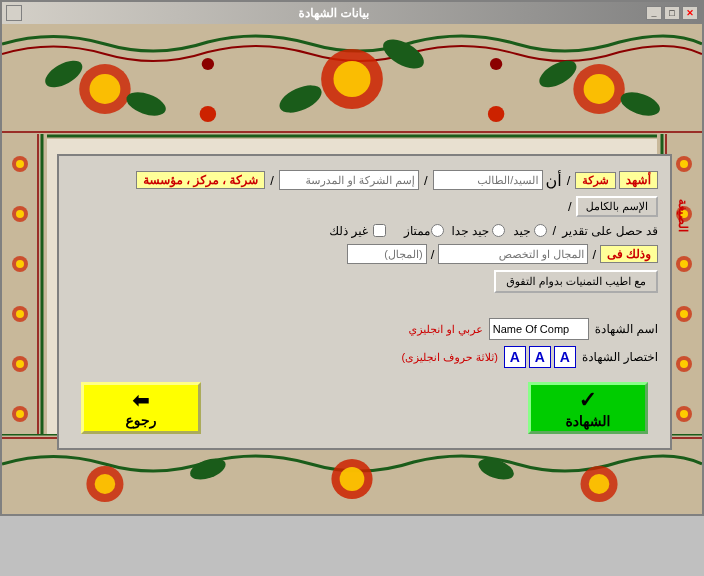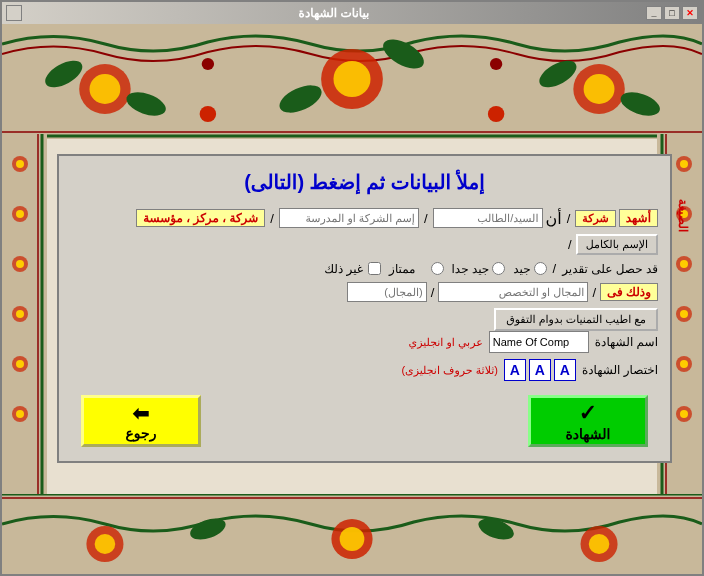--- a/index.html
+++ b/index.html
@@ -7,21 +7,21 @@
       width: 704px;
       height: 576px;
       overflow: hidden;
       background: #c0c0c0;
       font-family: Arial, Tahoma, sans-serif;
     }
 
     
     .window {
       width: 704px;
-      height: 576px;
+      height: 516px;
       background: #d4d0c8;
       border: 2px solid #808080;
       position: relative;
       display: flex;
       flex-direction: column;
     }
 
     
     .titlebar {
       background: linear-gradient(to right, #d4d0c8, #808080);
@@ -189,21 +189,20 @@
         <circle cx="27" cy="280" r="8" fill="#cc2200" opacity="0.7"></circle>
         <circle cx="27" cy="280" r="4" fill="#ffcc00"></circle>
       </svg>
 
     </div>
 
     <div style="position:absolute;top:175px;right:12px;color:#cc0000;font-size:12px;font-weight:bold;direction:rtl;writing-mode:vertical-rl;text-orientation:mixed;">الصيغة</div>
 
     <div style="position:absolute;top:130px;left:55px;right:30px;background:#d4d0c8;border:2px solid #808080;padding:14px 12px;direction:rtl;">
 
-      <div style="text-align:center;color:#0000cc;font-size:20px;font-weight:bold;margin-bottom:14px;direction:rtl;">إملأ البيانات ثم إضغط   (التالى)</div>
 
       <div style="display:flex;align-items:center;margin-bottom:6px;direction:rtl;gap:3px;flex-wrap:wrap;">
         <span style="background:#ffff99;border:1px solid #808080;padding:1px 6px;font-size:12px;color:#cc0000;font-weight:bold;white-space:nowrap;">أشهد</span>
         <span style="background:#ffff99;border:1px solid #808080;padding:1px 6px;font-size:11px;color:#cc0000;font-weight:bold;white-space:nowrap;">شركة</span>
         <span style="font-size:13px;margin:0 2px;">/</span>
         <span style="font-size:16px;color:#000;white-space:nowrap;">أن</span>
         <input type="text" style="background: white; border: 1px solid rgb(128, 128, 128); height: 20px; width: 110px; font-size: 11px; padding: 1px 3px; direction: rtl;" placeholder="السيد/الطالب">
         <span style="font-size:13px;margin:0 2px;">/</span>
         <input type="text" style="background: white; border: 1px solid rgb(128, 128, 128); height: 20px; width: 140px; font-size: 11px; padding: 1px 3px; direction: rtl;" placeholder="إسم الشركة او المدرسة">
         <span style="font-size:13px;margin:0 2px;">/</span>
@@ -220,40 +219,40 @@
         <span style="font-size:13px;">/</span>
         <div style="display:flex;align-items:center;gap:8px;direction:rtl;">
           <label style="display:flex;align-items:center;gap:3px;font-size:12px;">
             <input type="radio" name="rating" style="">
             <span>جيد</span>
           </label>
           <label style="display:flex;align-items:center;gap:3px;font-size:12px;">
             <input type="radio" name="rating" style="">
             <span>جيد جدا</span>
           </label>
-          <label style="display:flex;align-items:center;gap:15px;font-size:12px;">
+          <label style="display:flex;align-items:center;gap:0;font-size:12px;margin-left:10px;">
             <input type="radio" name="rating" style="">
             <span>ممتاز</span>
           </label>
           <label style="display:flex;align-items:center;gap:5px;font-size:12px;">
             <input type="checkbox" style="">
             <span>غير ذلك</span>
           </label>
         </div>
       </div>
 
       <div style="display:flex;align-items:center;margin-bottom:6px;direction:rtl;gap:4px;">
         <span style="background:#ffff99;border:1px solid #808080;padding:1px 6px;font-size:12px;color:#cc0000;font-weight:bold;white-space:nowrap;">وذلك فى</span>
         <span style="font-size:13px;">/</span>
         <input type="text" style="background: white; border: 1px solid rgb(128, 128, 128); height: 20px; width: 150px; font-size: 11px; padding: 1px 3px; direction: rtl;" placeholder="المجال او التخصص">
         <span style="font-size:13px;">/</span>
         <input type="text" style="background: white; border: 1px solid rgb(128, 128, 128); height: 20px; width: 80px; font-size: 11px; padding: 1px 3px; direction: rtl;" placeholder="(المجال)">
       </div>
 
-      <div style="margin-bottom:0;">
+      <div style="margin-bottom:25px;">
         <button class="form-button" style="padding:3px 10px;">مع اطيب التمنيات بدوام التفوق</button>
       </div>
 
       <div style="display:flex;align-items:center;margin-bottom:6px;direction:rtl;gap:6px;">
         <span style="font-size:12px;color:#000;white-space:nowrap;">اسم الشهادة</span>
         <input type="text" style="background: white; border: 1px solid rgb(128, 128, 128); height: 22px; width: 100px; font-size: 11px; padding: 1px 3px; direction: ltr;" value="Name Of Comp">
         <span style="font-size:11px;color:#cc0000;">عربي او انجليزي</span>
       </div>
 
       <div style="display:flex;align-items:center;margin-bottom:6px;direction:rtl;gap:6px;">

